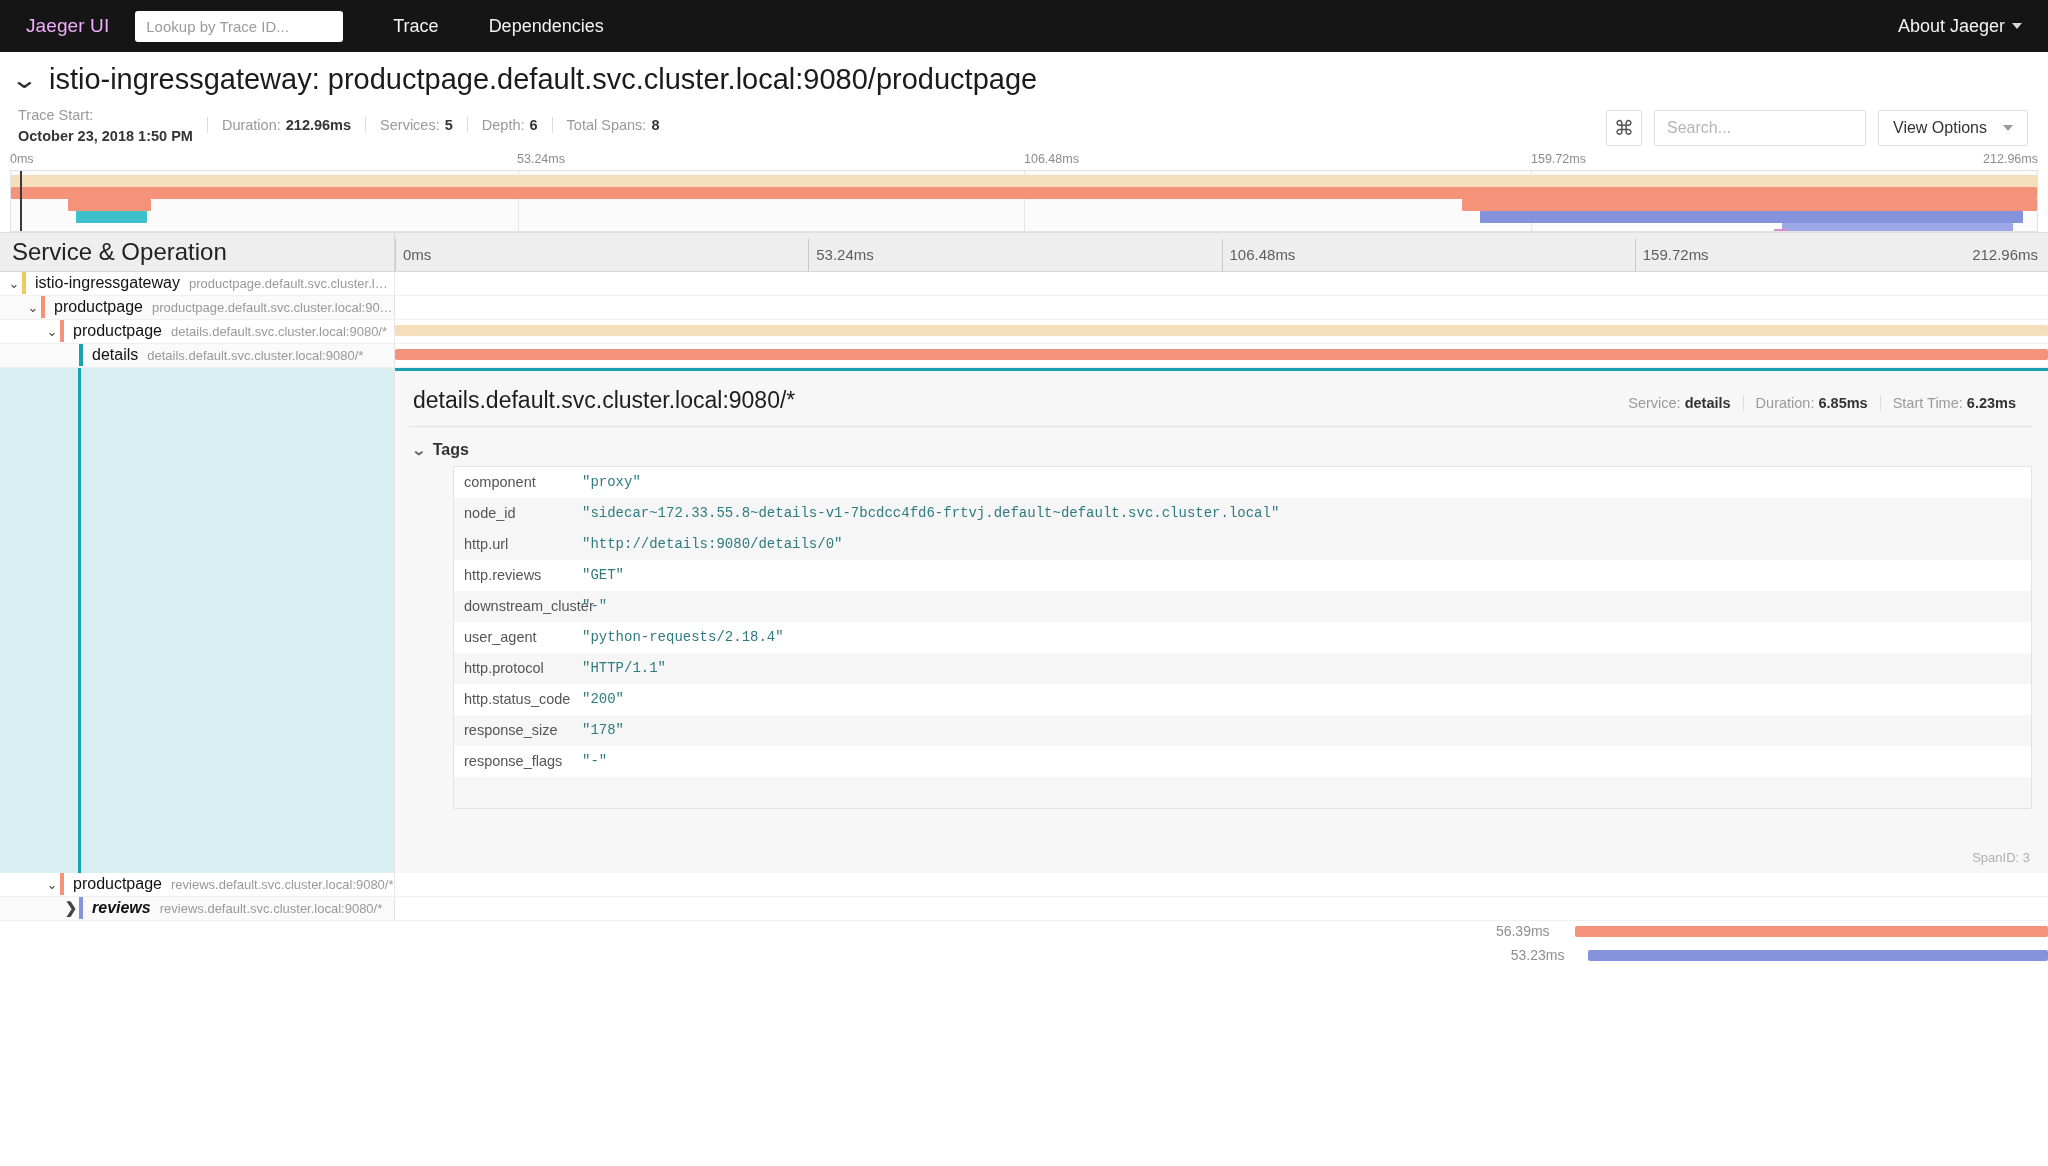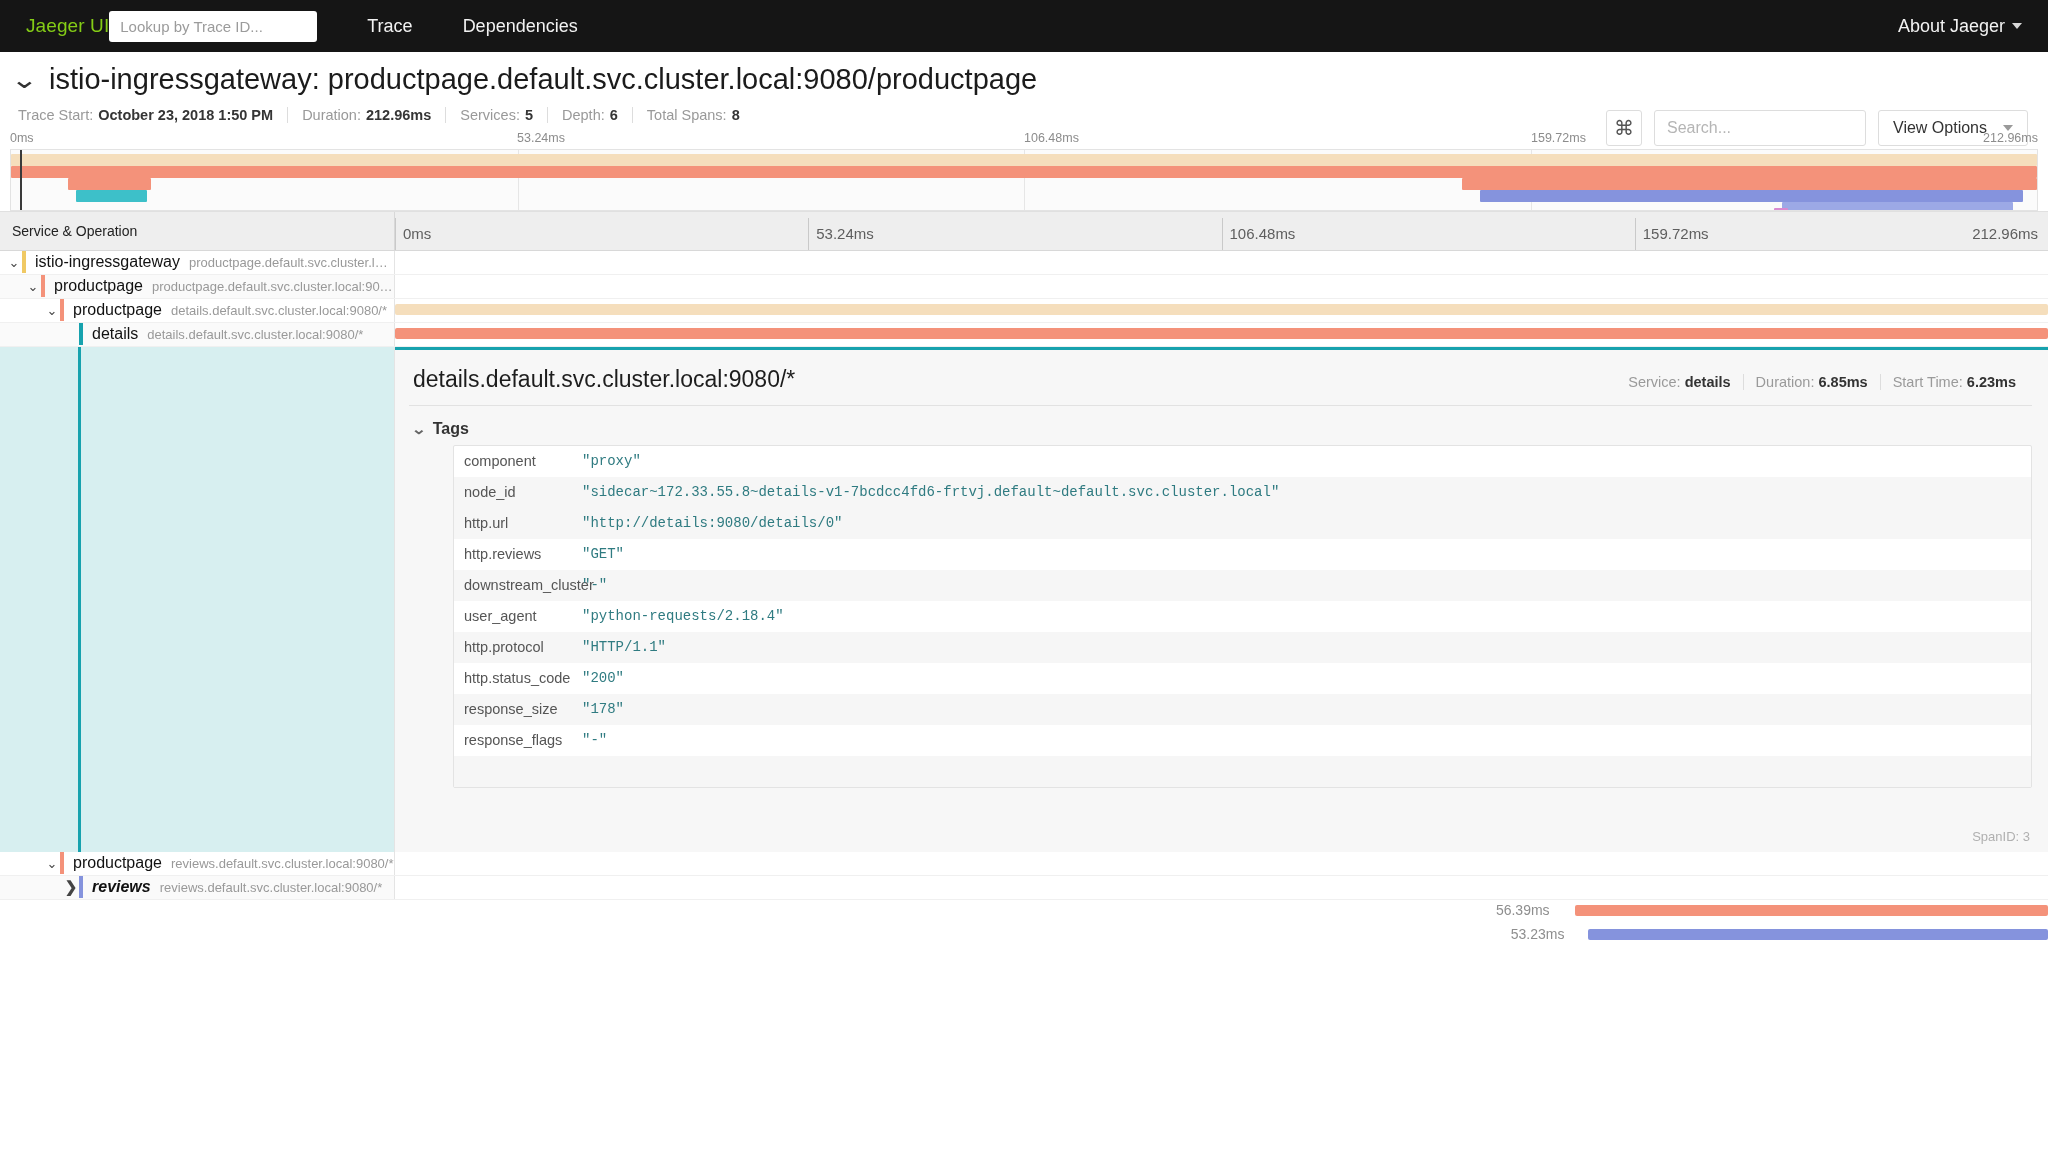--- a/index.html
+++ b/index.html
@@ -13,21 +13,21 @@
 
   
   .topnav {
     height: 52px;
     background: #151515;
     display: flex;
     align-items: center;
     padding: 0 26px;
     color: #fff;
   }
-  .brand { font-size: 19px; color: #84cc16; letter-spacing: .1px; }
+  .brand { font-size: 19px; color: #f0abfc; margin-right: 26px; letter-spacing: .1px; }
   .trace-lookup {
     width: 208px; height: 31px;
     background: #fff;
     border: none; border-radius: 3px;
     font-size: 15px; color: #333;
     padding: 0 11px;
     font-family: "Liberation Sans", sans-serif;
   }
   .trace-lookup::placeholder { color: #9b9b9b; }
   .navlink {
@@ -59,21 +59,21 @@
     font-size: 29px; font-weight: normal; color: #1b1b1b; line-height: 1.1;
     white-space: nowrap;
   }
   .meta-row {
     margin-top: 11px; margin-left: 4px;
     font-size: 14.5px; color: #999;
     display: flex; align-items: center; gap: 0;
   }
   .meta-item { display: inline-flex; gap: 5px; padding-right: 14px; }
   .meta-item + .meta-item { border-left: 1px solid #ddd; padding-left: 14px; }
-  .meta-item.nosep { border-left: none; }
+  .meta-item.nosep { border-left: none; flex-direction: column; }
   .meta-item b { color: #353535; font-weight: bold; }
 
   .header-tools {
     position: absolute; right: 20px; top: 58px;
     display: flex; align-items: center; gap: 12px;
   }
   .kbd-btn {
     width: 36px; height: 36px;
     border: 1px solid #ddd; border-radius: 3px; background: #fff;
     display: flex; align-items: center; justify-content: center;
@@ -121,21 +121,21 @@
   
   .tl-header {
     display: flex; height: 40px;
     border-top: 1px solid #e0e0e0;
     border-bottom: 1px solid #d8d8d8;
     background: #eee;
     align-items: center;
   }
   .tl-header-left {
     width: 395px; flex: 0 0 395px;
-    font-size: 14px; color: #222; padding-left: 12px;
+    font-size: 24px; color: #222; padding-left: 12px;
     height: 100%; display: flex; align-items: center;
     border-right: 1px solid #d8d8d8; background: #eee;
   }
   .tl-header-right { position: relative; flex: 1; height: 100%; }
   .tl-tick {
     position: absolute; top: 13px; font-size: 15px; color: #5e5e5e; white-space: nowrap;
   }
   .tl-tickline { position: absolute; top: 6px; bottom: 0; width: 1px; background: #c9c9c9; }
 
   

